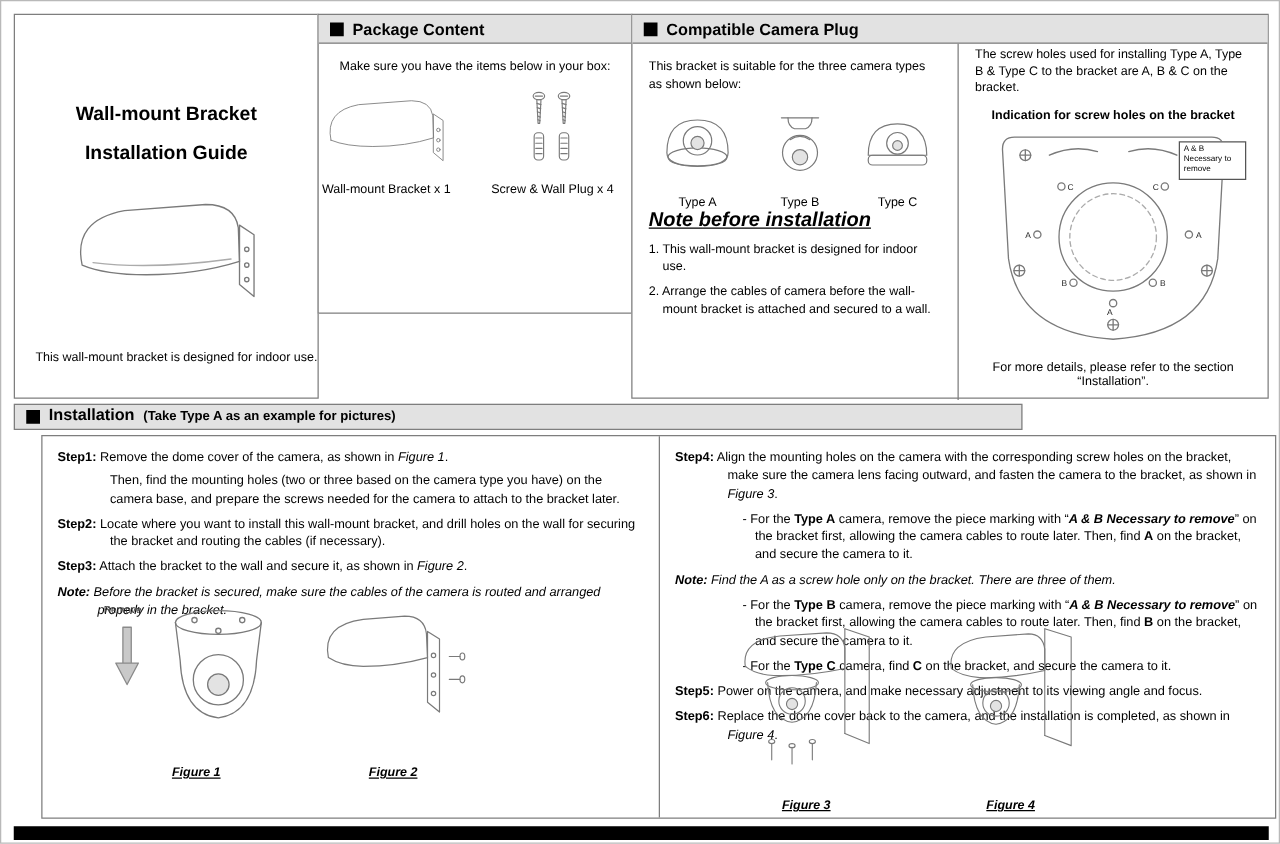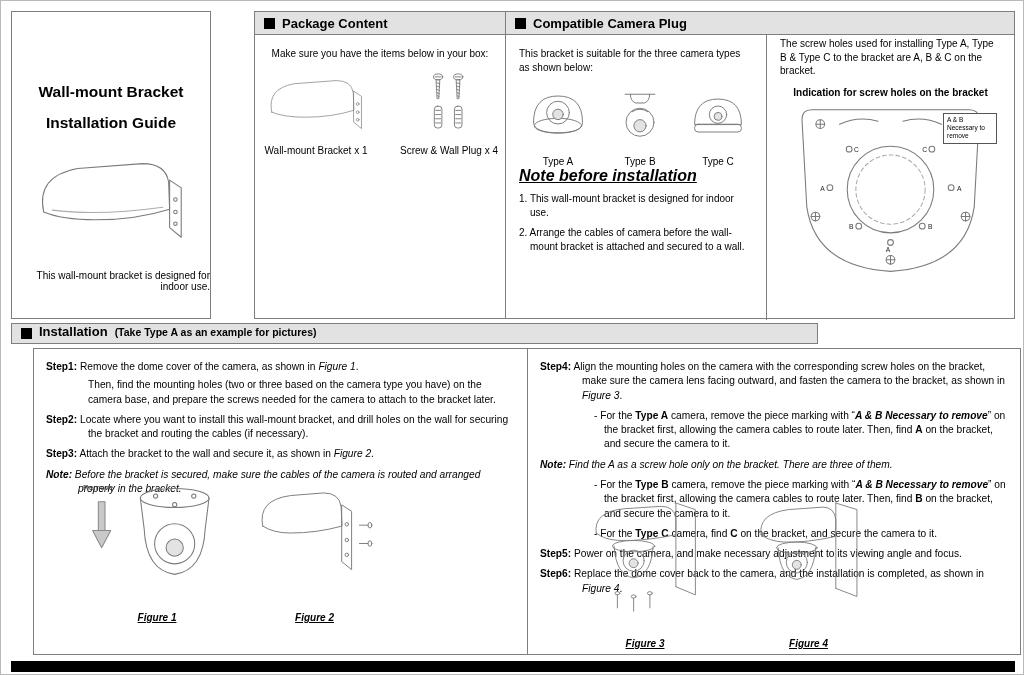--- a/index.html
+++ b/index.html
@@ -1,29 +1,29 @@
 <!DOCTYPE html>
 <html><head>
 <meta charset="utf-8">
 <style>
 *{margin:0;padding:0;box-sizing:border-box}
 html,body{width:1024px;height:675px}
 body{font-family:"Liberation Sans","DejaVu Sans",sans-serif;background:#fff;color:#000;position:relative}
 .page{position:absolute;left:0;top:0;width:1024px;height:675px;border:1px solid #b9b9b9;background:#fff}
 .panel{position:absolute;border:1px solid #7e7e7e;background:#fff}
-#cover-panel{left:10px;top:10px;width:200px;height:308px}
-#package-panel{left:253px;top:10px;width:252px;height:308px}
+#cover-panel{left:10px;top:10px;width:244px;height:308px}
+#package-panel{left:253px;top:10px;width:252px;height:240px}
 #compat-panel{left:504px;top:10px;width:510px;height:308px}
 .section-header{display:flex;align-items:center;gap:7px;background:#e2e2e2;border-bottom:1px solid #7e7e7e;height:23px;padding:0 9px;font-weight:bold;font-size:13px}
 .sq{width:11px;height:11px;background:#000;flex:0 0 auto}
 #cover-title{margin-top:64px;text-align:center;font-size:15.5px;line-height:2.0;font-weight:bold}
 #cover-bracket{display:block;margin:14px auto 0}
 #cover-note{position:absolute;left:0;right:0;bottom:26px;text-align:right;font-size:10px}
 .pkg-intro{text-align:center;margin-top:13px;font-size:10px}
-.pkg-items{display:flex;justify-content:center;align-items:flex-end;gap:30px;margin-top:12px}
+.pkg-items{display:flex;align-items:flex-end;gap:30px;margin-top:12px}
 .pkg-item{text-align:center}
 .pkg-item figcaption{font-size:10px;margin-top:8px}
 .compat-body{display:flex;height:285px}
 .compat-left{width:261px;border-right:1px solid #7e7e7e;padding:12px 13px;position:relative}
 .compat-right{flex:1;padding:2px 13px;position:relative}
 .compat-intro,.screws-intro{font-size:10px;line-height:1.35}
 .camera-row{display:flex;justify-content:space-between;align-items:flex-end;margin:15px 4px 0}
 .camera-fig{text-align:center}
 .camera-fig figcaption{font-size:10px;margin-top:7px}
 .note-header{font-size:16px;font-weight:bold;font-style:italic;text-decoration:underline}
@@ -213,20 +213,21 @@
               <text x="138" y="51">C</text>
               <text x="32" y="91">A</text>
               <text x="174" y="91">A</text>
               <text x="62" y="131">B</text>
               <text x="144" y="131">B</text>
               <text x="100" y="155">A</text>
             </g>
           </svg>
           <div class="diagram-label">A &amp; B Necessary to remove</div>
         </div>
+        <p class="more-details">For more details, please refer to the section “Installation”.</p>
       </div>
     </div>
   </section>
 
   <div id="install-header">
     <span class="sq"></span>
     <span class="ih-title">Installation</span>
     <span class="ih-sub">(Take Type A as an example for pictures)</span>
   </div>
 

